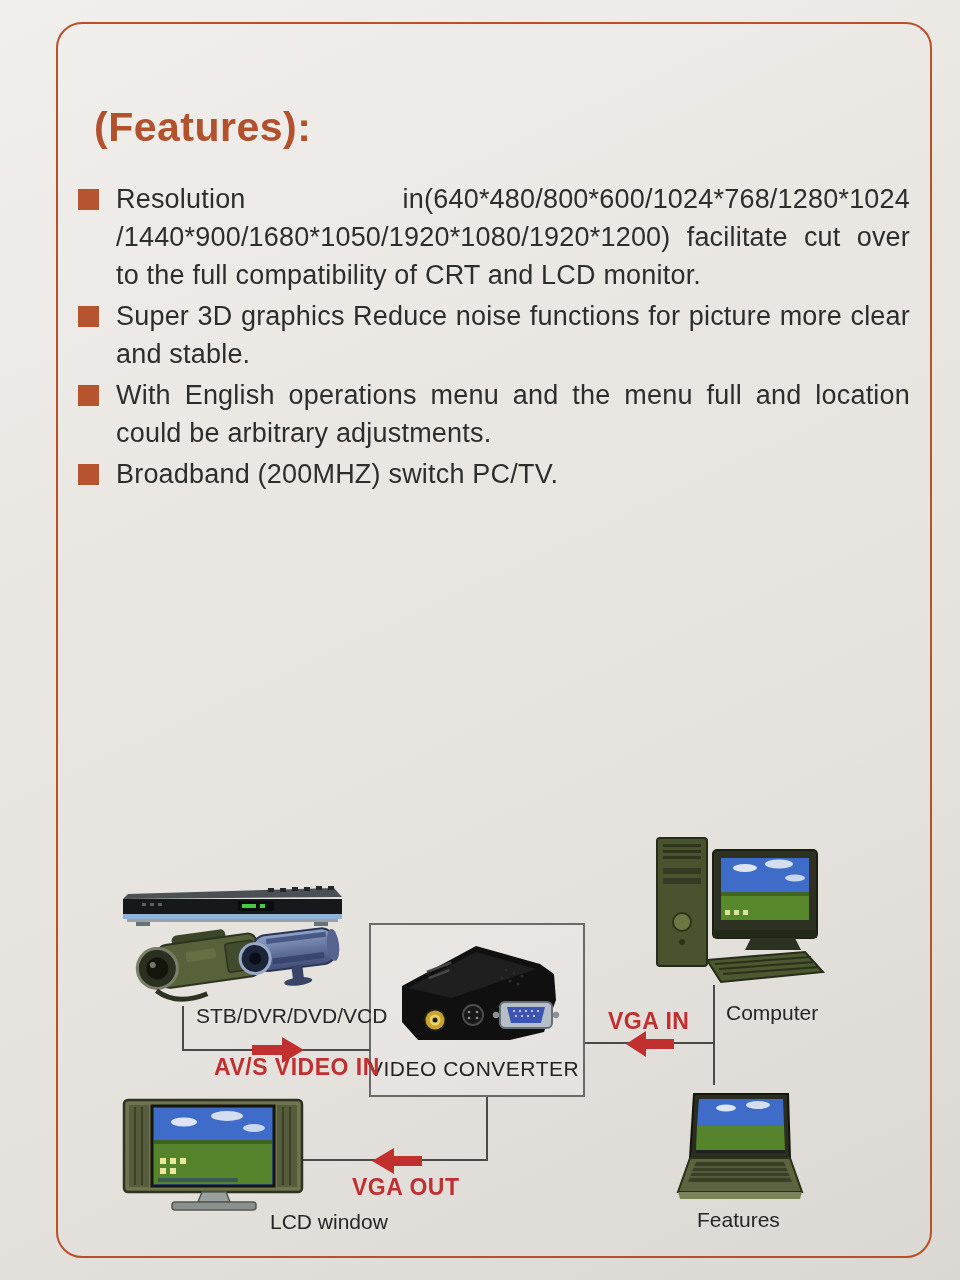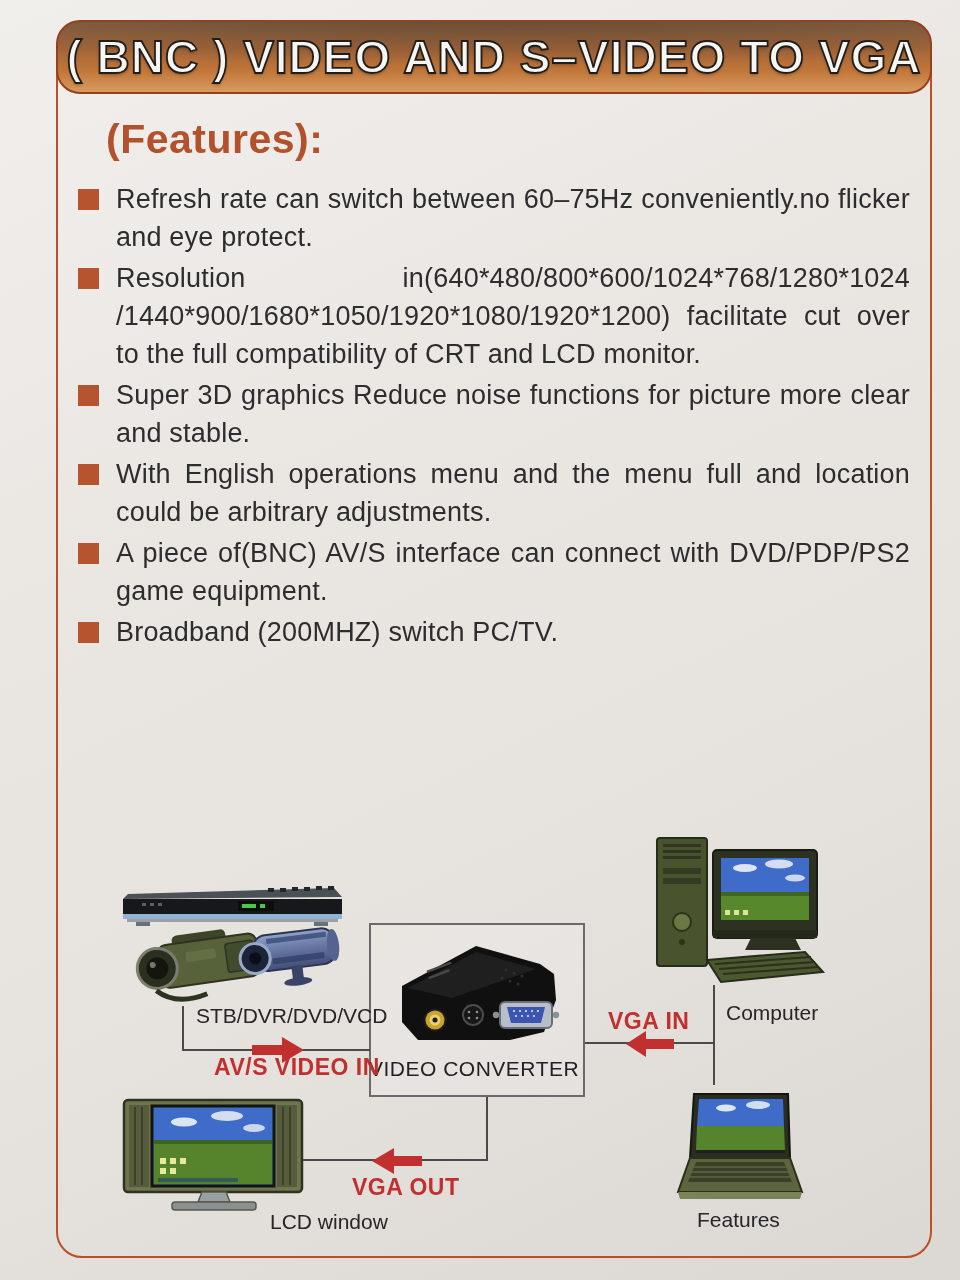--- a/index.html
+++ b/index.html
@@ -22,21 +22,21 @@
       linear-gradient(180deg,#8d6646 0%,#a4663a 38%,#c07538 68%,#d99a5e 100%);
     display:flex;align-items:center;justify-content:center;
   }
   .banner-text{
     font-size:46px;font-weight:bold;letter-spacing:1px;color:#f7f5f0;
     -webkit-text-stroke:1.8px #1e1e1e;
     text-shadow:0 2px 3px rgba(40,20,5,0.35);
     white-space:nowrap;
   }
   .features-heading{
-    position:absolute;left:94px;top:104px;margin:12px;
+    position:absolute;left:94px;top:104px;margin:0;
     font-size:41px;font-weight:bold;color:#b2512c;letter-spacing:0.5px;
   }
   .features-list{
     position:absolute;left:78px;top:180px;width:832px;
     margin:0;padding:0;list-style:none;
   }
   .feature-item{display:flex;align-items:flex-start;margin-bottom:3px;}
   .bullet{
     flex:0 0 21px;width:21px;height:21px;margin:9px 17px 0 0;
     background:#b5542f;
@@ -60,46 +60,35 @@
   .conv-label{position:absolute;left:369px;top:1057px;width:216px;
     font-size:21px;color:#222;letter-spacing:0.5px;white-space:nowrap;}
 </style>
 </head>
 <body>
 
 <div class="photo">
 
   <div class="frame"></div>
 
-  <div class="banner">
-    <span class="banner-text">( BNC ) VIDEO AND S–VIDEO TO VGA</span>
-  </div>
 
   <h2 class="features-heading">(Features):</h2>
 
   <ul class="features-list">
     <li class="feature-item">
       <span class="bullet"></span>
-      <span class="feature-text">Refresh rate can switch between 60–75Hz conveniently.no flicker and eye protect.</span>
-    </li>
-    <li class="feature-item">
-      <span class="bullet"></span>
       <span class="feature-text">Resolution in(640*480/800*600/1024*768/1280*1024 /1440*900/1680*1050/1920*1080/1920*1200) facilitate cut over to the full compatibility of CRT and LCD monitor.</span>
     </li>
     <li class="feature-item">
       <span class="bullet"></span>
       <span class="feature-text">Super 3D graphics Reduce noise functions for picture more clear and stable.</span>
     </li>
     <li class="feature-item">
       <span class="bullet"></span>
       <span class="feature-text">With English operations menu and the menu full and location could be arbitrary adjustments.</span>
-    </li>
-    <li class="feature-item">
-      <span class="bullet"></span>
-      <span class="feature-text">A piece of(BNC) AV/S interface can connect with DVD/PDP/PS2 game equipment.</span>
     </li>
     <li class="feature-item">
       <span class="bullet"></span>
       <span class="feature-text">Broadband (200MHZ) switch PC/TV.</span>
     </li>
   </ul>
 
   <div class="diagram">
 
     <svg class="dev" style="left:118px;top:884px;" width="228" height="44" viewBox="0 0 228 44">

